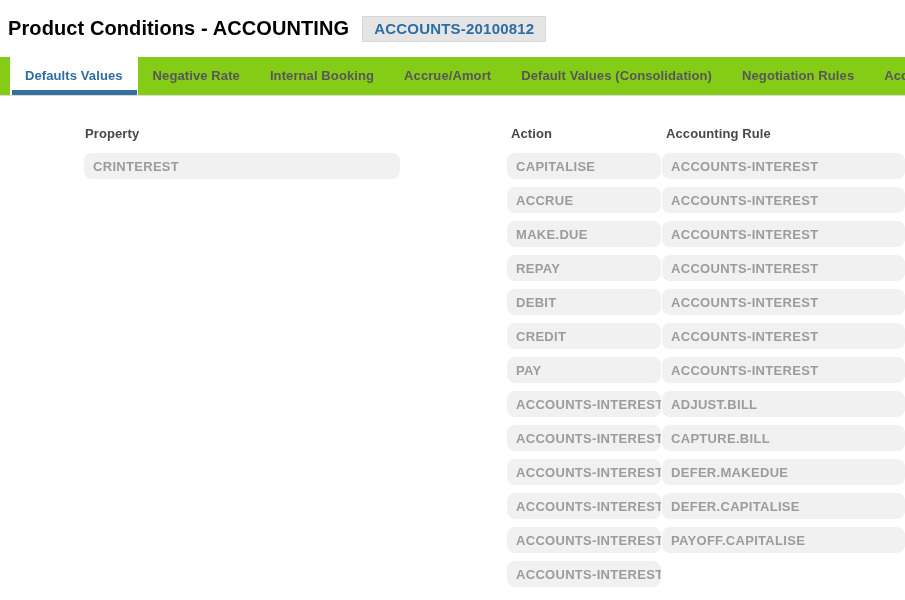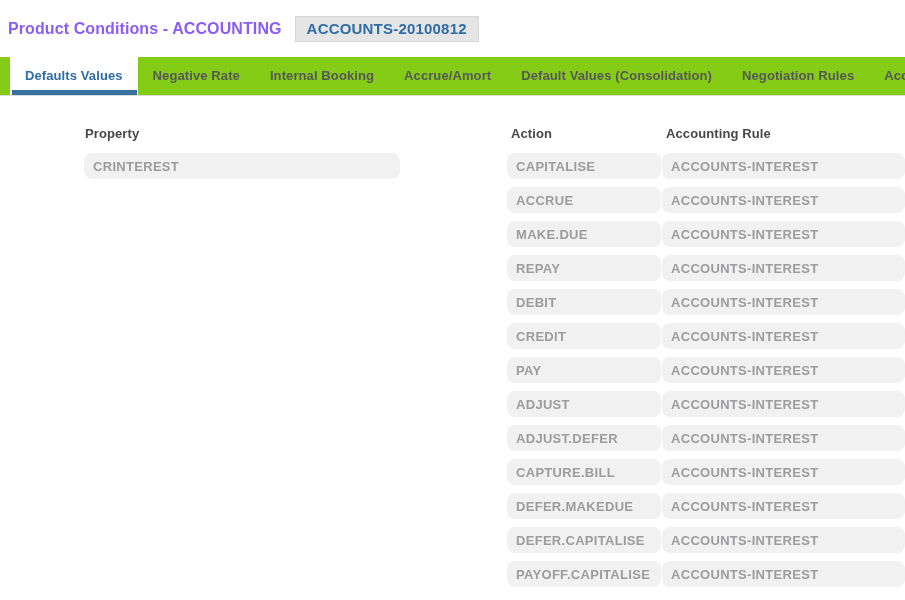--- a/index.html
+++ b/index.html
@@ -13,22 +13,22 @@
 
   
   .header {
     display: flex;
     align-items: center;
     padding: 10px 0 0 8px;
     gap: 13px;
     height: 47px;
   }
   .page-title {
-    font-size: 16px;
-    color: #8b5cf6;
+    font-size: 20px;
+    color: #000000;
     letter-spacing: 0.1px;
   }
   .record-badge {
     background: #e5e5e5;
     border: 1px solid #d8d8d8;
     color: #2d6ca5;
     font-size: 15px;
     padding: 3px 11px 4px 11px;
     letter-spacing: 0.2px;
   }
@@ -154,24 +154,23 @@
 
     <div class="field">DEBIT</div>
     <div class="field">ACCOUNTS-INTEREST</div>
 
     <div class="field">CREDIT</div>
     <div class="field">ACCOUNTS-INTEREST</div>
 
     <div class="field">PAY</div>
     <div class="field">ACCOUNTS-INTEREST</div>
 
-    <div class="field">ADJUST</div>
     <div class="field">ACCOUNTS-INTEREST</div>
 
-    <div class="field">ADJUST.DEFER</div>
+    <div class="field">ADJUST.BILL</div>
     <div class="field">ACCOUNTS-INTEREST</div>
 
     <div class="field">CAPTURE.BILL</div>
     <div class="field">ACCOUNTS-INTEREST</div>
 
     <div class="field">DEFER.MAKEDUE</div>
     <div class="field">ACCOUNTS-INTEREST</div>
 
     <div class="field">DEFER.CAPITALISE</div>
     <div class="field">ACCOUNTS-INTEREST</div>

